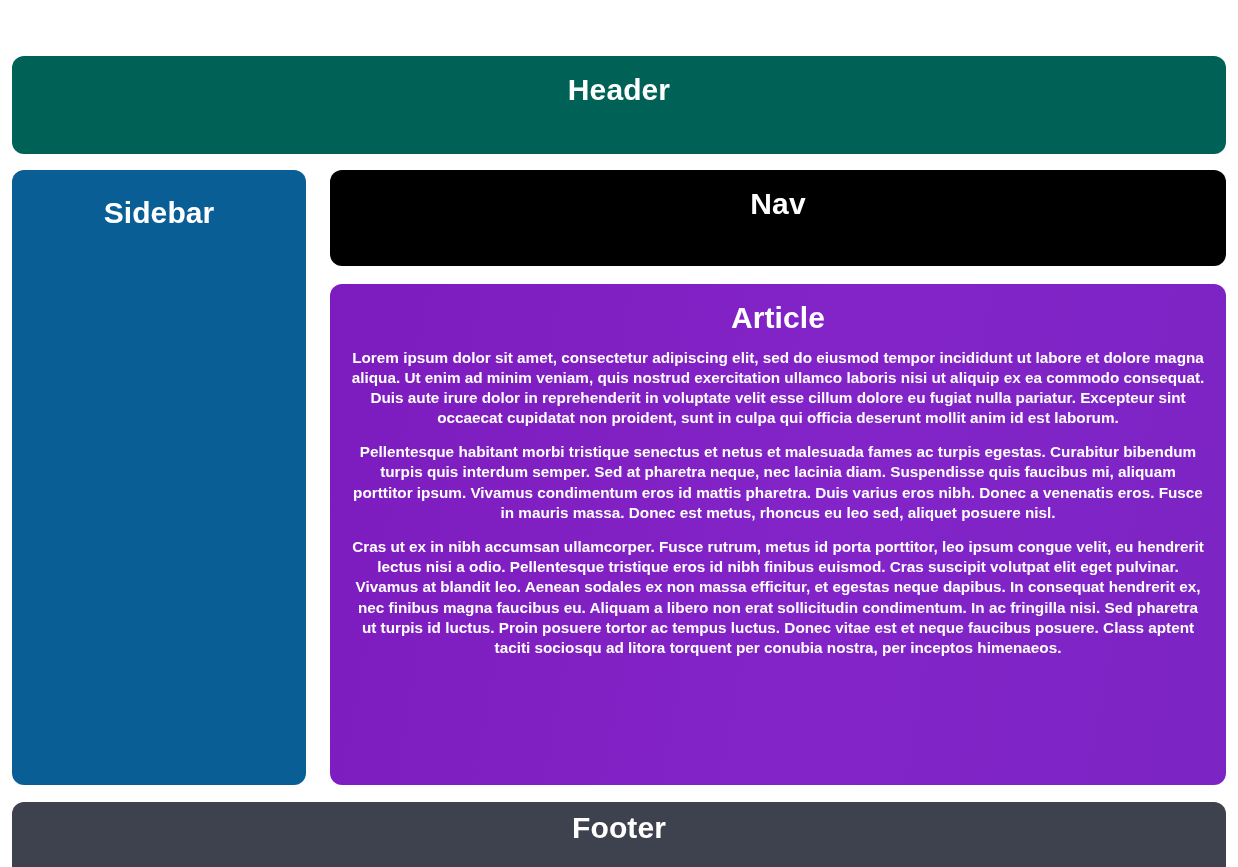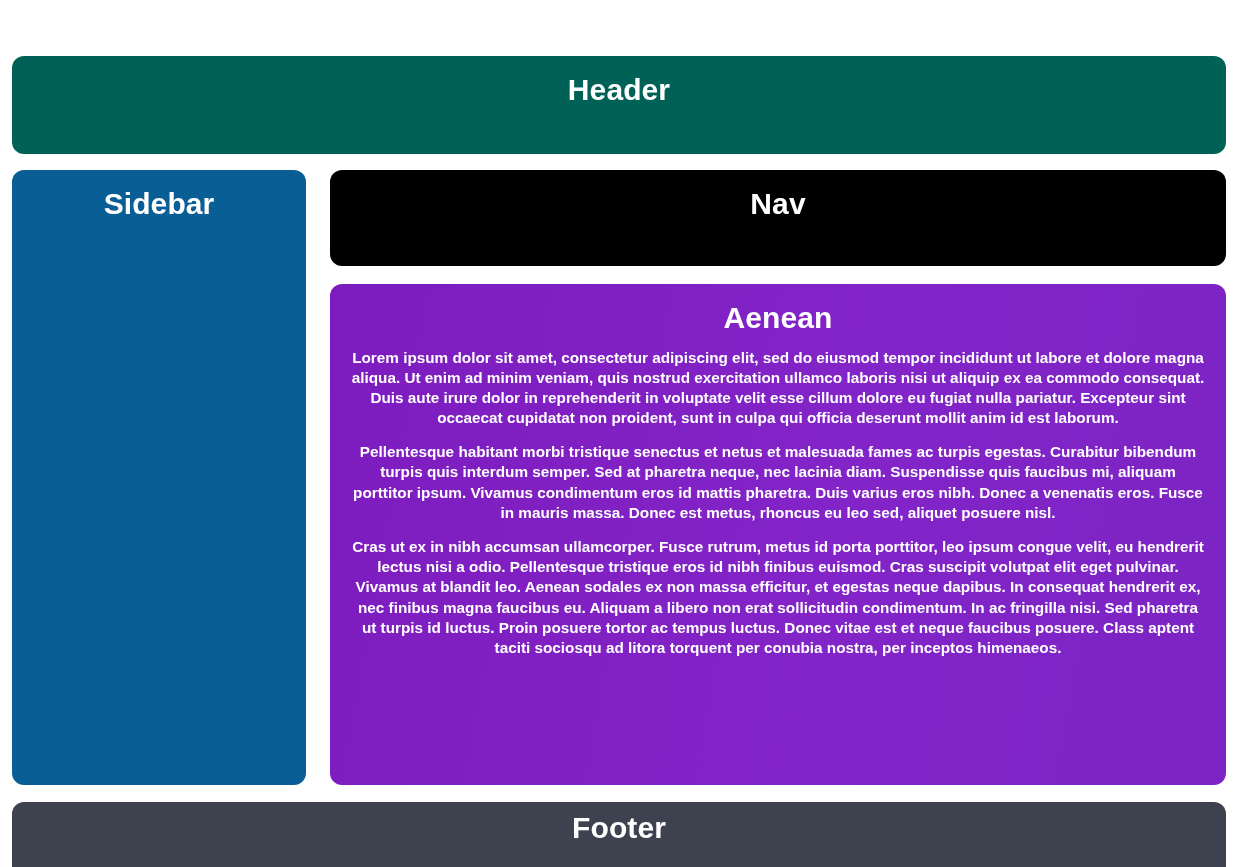--- a/index.html
+++ b/index.html
@@ -46,21 +46,21 @@
     padding-top: 17px;
   }
 
   
   #sidebar {
     left: 12px;
     top: 126px;
     width: 294px;
     height: 615px;
     background: #0a5e96;
-    padding-top: 17px;
+    padding-top: 26px;
   }
 
   
   #nav {
     left: 330px;
     top: 126px;
     width: 896px;
     height: 96px;
     background: #000000;
     padding-top: 17px;
@@ -111,21 +111,21 @@
 
   <aside class="block" id="sidebar">
     <span class="block-title">Sidebar</span>
   </aside>
 
   <nav class="block" id="nav">
     <span class="block-title">Nav</span>
   </nav>
 
   <article class="block" id="article">
-    <span class="block-title">Aenean</span>
+    <span class="block-title">Article</span>
     <div class="article-body">
       <p>Lorem ipsum dolor sit amet, consectetur adipiscing elit, sed do eiusmod tempor incididunt ut labore et dolore magna aliqua. Ut enim ad minim veniam, quis nostrud exercitation ullamco laboris nisi ut aliquip ex ea commodo consequat. Duis aute irure dolor in reprehenderit in voluptate velit esse cillum dolore eu fugiat nulla pariatur. Excepteur sint occaecat cupidatat non proident, sunt in culpa qui officia deserunt mollit anim id est laborum.</p>
       <p>Pellentesque habitant morbi tristique senectus et netus et malesuada fames ac turpis egestas. Curabitur bibendum turpis quis interdum semper. Sed at pharetra neque, nec lacinia diam. Suspendisse quis faucibus mi, aliquam porttitor ipsum. Vivamus condimentum eros id mattis pharetra. Duis varius eros nibh. Donec a venenatis eros. Fusce in mauris massa. Donec est metus, rhoncus eu leo sed, aliquet posuere nisl.</p>
       <p>Cras ut ex in nibh accumsan ullamcorper. Fusce rutrum, metus id porta porttitor, leo ipsum congue velit, eu hendrerit lectus nisi a odio. Pellentesque tristique eros id nibh finibus euismod. Cras suscipit volutpat elit eget pulvinar. Vivamus at blandit leo. Aenean sodales ex non massa efficitur, et egestas neque dapibus. In consequat hendrerit ex, nec finibus magna faucibus eu. Aliquam a libero non erat sollicitudin condimentum. In ac fringilla nisi. Sed pharetra ut turpis id luctus. Proin posuere tortor ac tempus luctus. Donec vitae est et neque faucibus posuere. Class aptent taciti sociosqu ad litora torquent per conubia nostra, per inceptos himenaeos.</p>
     </div>
   </article>
 
   <footer class="block" id="footer">
     <span class="block-title">Footer</span>
   </footer>

